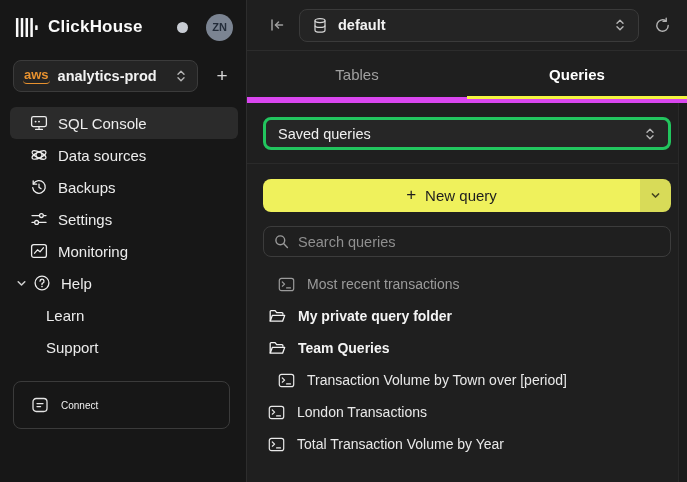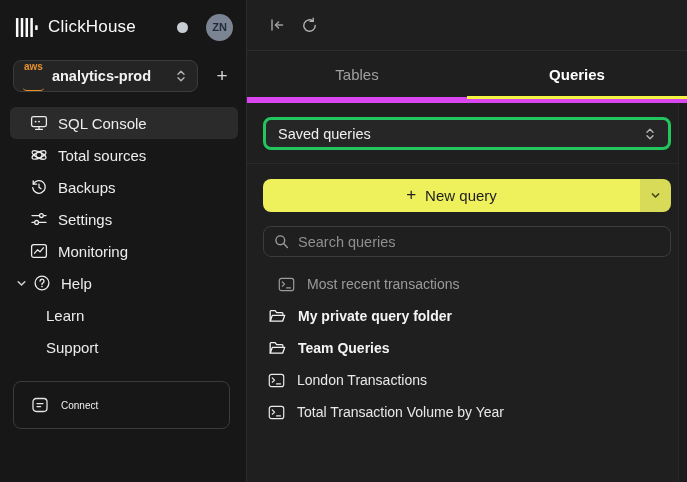--- a/index.html
+++ b/index.html
@@ -9,31 +9,31 @@
     background:#1f1f1f; color:#ececec; display:flex;
     --yellow:#eff15c; --yellow-dark:#d8db58; --underline:#f2f43f;
   }
   svg { display:block; }
   .icon { display:inline-flex; align-items:center; justify-content:center; flex:none; }
 
   
   .sidebar { width:247px; min-width:247px; background:#171717; border-right:1px solid #2d2d2d;
              display:flex; flex-direction:column; }
   .brand-row { height:54px; display:flex; align-items:center; padding:0 13px 0 14px; }
-  .brand-title { font-size:17px; font-weight:400; color:#fafafa; margin-left:9px; letter-spacing:.2px; }
+  .brand-title { font-size:17px; font-weight:700; color:#fafafa; margin-left:9px; letter-spacing:.2px; }
   .brand-spacer { flex:1; }
   .presence-dot { width:11px; height:11px; border-radius:50%; background:#c8ccd3; margin-right:18px; }
   .avatar { width:27px; height:27px; border-radius:50%; background:#7b8492; color:#232c39;
             font-size:11px; font-weight:700; display:flex; align-items:center; justify-content:center; }
 
   .service-row { display:flex; align-items:center; padding:6px 8px 0 13px; }
   .service-select { width:185px; height:32px; background:#242424; border:1px solid #3b3b3b; border-radius:8px;
                     display:flex; align-items:center; padding:0 10px; gap:9px; cursor:pointer; }
   .service-select .label { flex:1; font-size:14.5px; font-weight:700; color:#f2f2f2; }
-  .aws-badge { position:relative; color:#e8922f; font-size:10px; font-weight:700; line-height:1; padding-bottom:19px; }
+  .aws-badge { position:relative; color:#e8922f; font-size:13px; font-weight:700; line-height:1; padding-bottom:3px; }
   .aws-badge::after { content:""; position:absolute; left:-1px; right:-1px; bottom:0; height:3px;
                       border-bottom:1.4px solid #e8922f; border-radius:0 0 7px 7px; }
   .add-service { margin-left:auto; width:32px; height:32px; display:flex; align-items:center; justify-content:center;
                  color:#d6d6d6; font-size:19px; font-weight:300; cursor:pointer; border-radius:6px; }
 
   nav { margin-top:15px; display:flex; flex-direction:column; }
   .nav-item { height:32px; display:flex; align-items:center; margin:0 8px 0 10px; border-radius:6px;
               font-size:15px; color:#ececec; cursor:pointer; padding-left:20px; gap:10px; }
   .nav-item.selected { background:#2b2b2b; }
   .nav-item .chev { margin-left:-14px; margin-right:-4px; }
@@ -136,21 +136,21 @@
         <span>SQL Console</span>
       </div>
       <div class="nav-item">
         <span class="icon">
           <svg width="18" height="18" viewBox="0 0 18 18" fill="none" stroke="currentColor" stroke-width="1.2">
             <circle cx="9" cy="9" r="3"></circle>
             <ellipse cx="9" cy="9" rx="7.6" ry="2.9" transform="rotate(-26 9 9)"></ellipse>
             <ellipse cx="9" cy="9" rx="7.6" ry="2.9" transform="rotate(26 9 9)"></ellipse>
           </svg>
         </span>
-        <span>Total sources</span>
+        <span>Data sources</span>
       </div>
       <div class="nav-item">
         <span class="icon">
           <svg width="18" height="18" viewBox="0 0 18 18" fill="none" stroke="currentColor" stroke-width="1.3" stroke-linecap="round" stroke-linejoin="round">
             <path d="M3.4 6 A6.3 6.3 0 1 1 2.7 9.6"></path>
             <path d="M3.2 2.8v3.4h3.4"></path>
             <path d="M9 6.2v3.2l2.1 1.3"></path>
           </svg>
         </span>
         <span>Backups</span>
@@ -212,20 +212,36 @@
 
 <main class="panel">
   <div class="topbar">
     <span class="collapse-btn icon">
       <svg width="18" height="18" viewBox="0 0 18 18" fill="none" stroke="currentColor" stroke-width="1.5" stroke-linecap="round" stroke-linejoin="round">
         <path d="M4 4v10"></path>
           <path d="M14.5 9H7.5"></path>
           <path d="M10.5 6 L7.5 9l3 3"></path>
         </svg>
     </span>
+    <div class="db-select">
+      <span class="icon">
+        <svg width="16" height="17" viewBox="0 0 16 17" fill="none" stroke="#d8d8d8" stroke-width="1.2">
+          <ellipse cx="8" cy="3.6" rx="5" ry="2"></ellipse>
+          <path d="M3 3.6v4.8c0 1.1 2.24 2 5 2s5-.9 5-2V3.6"></path>
+          <path d="M3 8.4v4.8c0 1.1 2.24 2 5 2s5-.9 5-2V8.4"></path>
+          </svg>
+      </span>
+      <span class="label">default</span>
+      <span class="icon">
+        <svg width="12" height="14" viewBox="0 0 12 14" fill="none" stroke="#b5b5b5" stroke-width="1.4" stroke-linecap="round" stroke-linejoin="round">
+          <path d="M3 5.2 L6 2.2 L9 5.2"></path>
+            <path d="M3 8.8 L6 11.8 L9 8.8"></path>
+          </svg>
+      </span>
+    </div>
     <span class="refresh-btn icon">
       <svg width="17" height="17" viewBox="0 0 17 17" fill="none" stroke="currentColor" stroke-width="1.4" stroke-linecap="round" stroke-linejoin="round">
         <path d="M14.2 8.5 A5.7 5.7 0 1 1 11.8 3.9"></path>
           <path d="M12.2 1.3 L12.2 4.4 L9.1 4.4"></path>
         </svg>
     </span>
   </div>
 
   <div class="tabs" id="tabs">
       <div class="tab">
@@ -295,37 +311,47 @@
         </div>
         <div class="q-row bold">
           <span class="icon">
             <svg width="18" height="16" viewBox="0 0 18 16" fill="none" stroke="currentColor" stroke-width="1.3" stroke-linejoin="round">
               <path d="M2.2 13.2V3.6c0-.6.4-1 1-1h3.9l1.6 2h5.2c.6 0 1 .4 1 1v1.2"></path>
               <path d="M2.2 13.2l2.1-5.8h12.4l-2.1 5.8z"></path>
             </svg>
           </span>
           <span>Team Queries</span>
         </div>
-        <div class="q-row">
+        <div class="q-row indent">
           <span class="icon">
             <svg width="17" height="15" viewBox="0 0 17 15" fill="none" stroke="currentColor" stroke-width="1.2" stroke-linecap="round" stroke-linejoin="round">
               <rect x="1.3" y="1.4" width="14.4" height="12.2" rx="2.2"></rect>
               <path d="M4.3 5l2.3 2.1-2.3 2.1"></path>
               <path d="M8.6 10.9h3.9"></path>
             </svg>
           </span>
-          <span>London Transactions</span>
+          <span>Transaction Volume by Town over [period]</span>
         </div>
         <div class="q-row">
           <span class="icon">
             <svg width="17" height="15" viewBox="0 0 17 15" fill="none" stroke="currentColor" stroke-width="1.2" stroke-linecap="round" stroke-linejoin="round">
               <rect x="1.3" y="1.4" width="14.4" height="12.2" rx="2.2"></rect>
               <path d="M4.3 5l2.3 2.1-2.3 2.1"></path>
               <path d="M8.6 10.9h3.9"></path>
             </svg>
           </span>
+          <span>London Transactions</span>
+        </div>
+        <div class="q-row">
+          <span class="icon">
+            <svg width="17" height="15" viewBox="0 0 17 15" fill="none" stroke="currentColor" stroke-width="1.2" stroke-linecap="round" stroke-linejoin="round">
+              <rect x="1.3" y="1.4" width="14.4" height="12.2" rx="2.2"></rect>
+              <path d="M4.3 5l2.3 2.1-2.3 2.1"></path>
+              <path d="M8.6 10.9h3.9"></path>
+            </svg>
+          </span>
           <span>Total Transaction Volume by Year</span>
         </div>
       </div>
   </div>
 
   <div class="scroll-gutter"></div>
 </main>
 
 </body></html>

